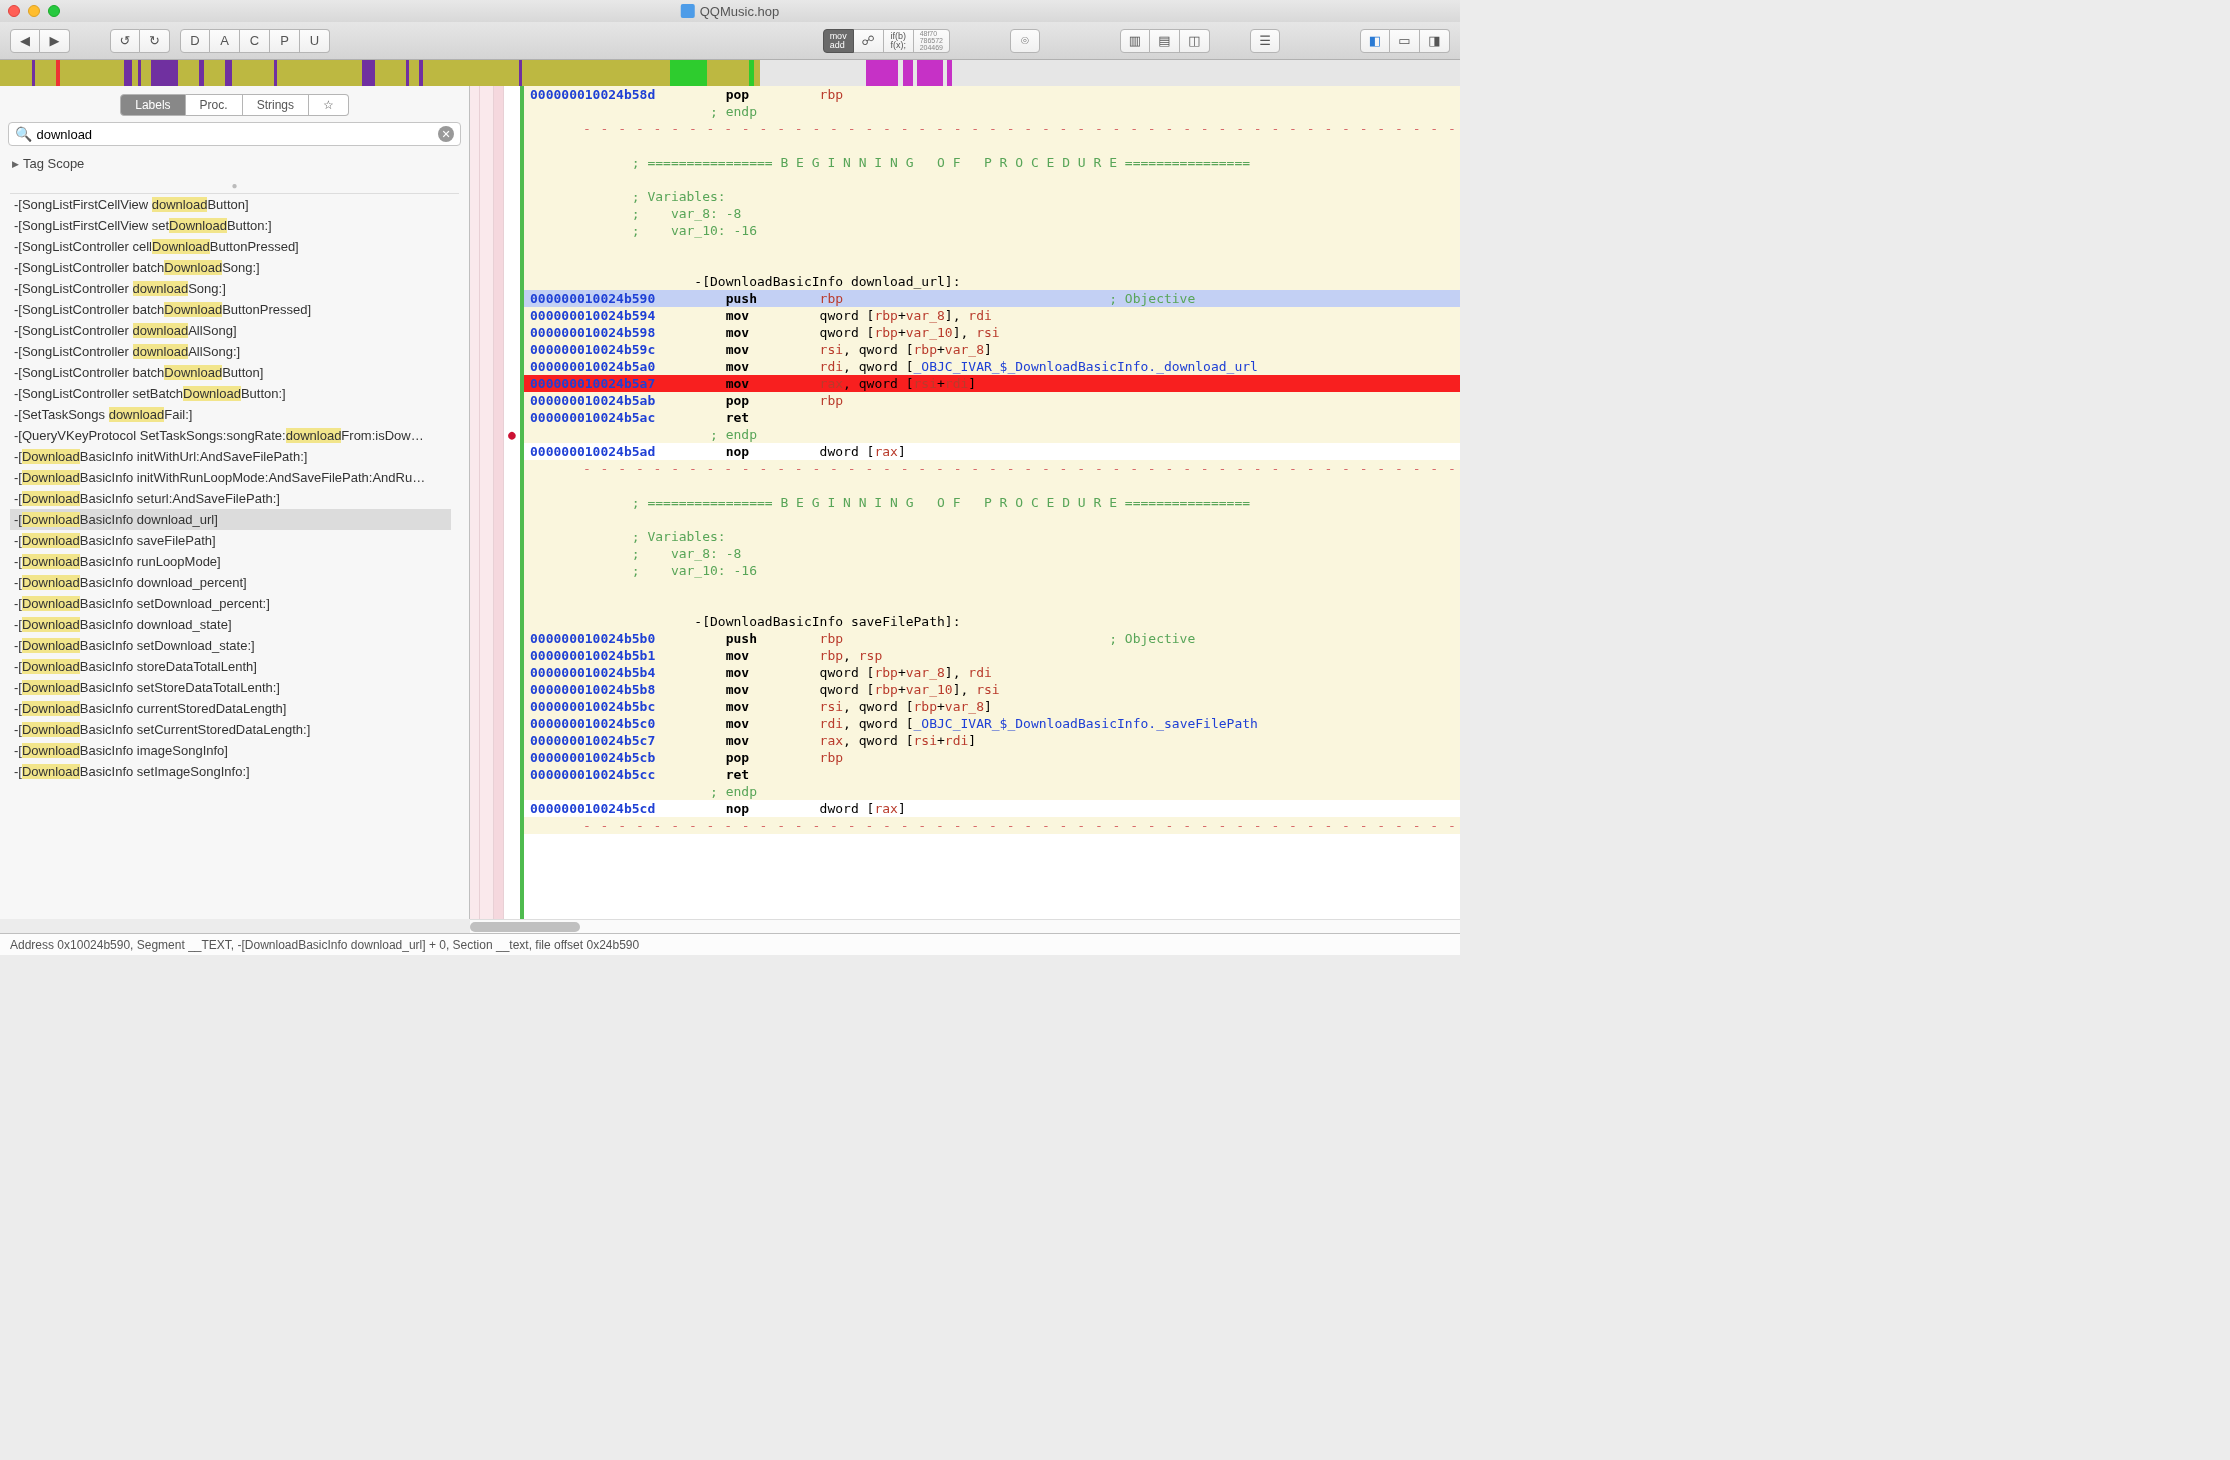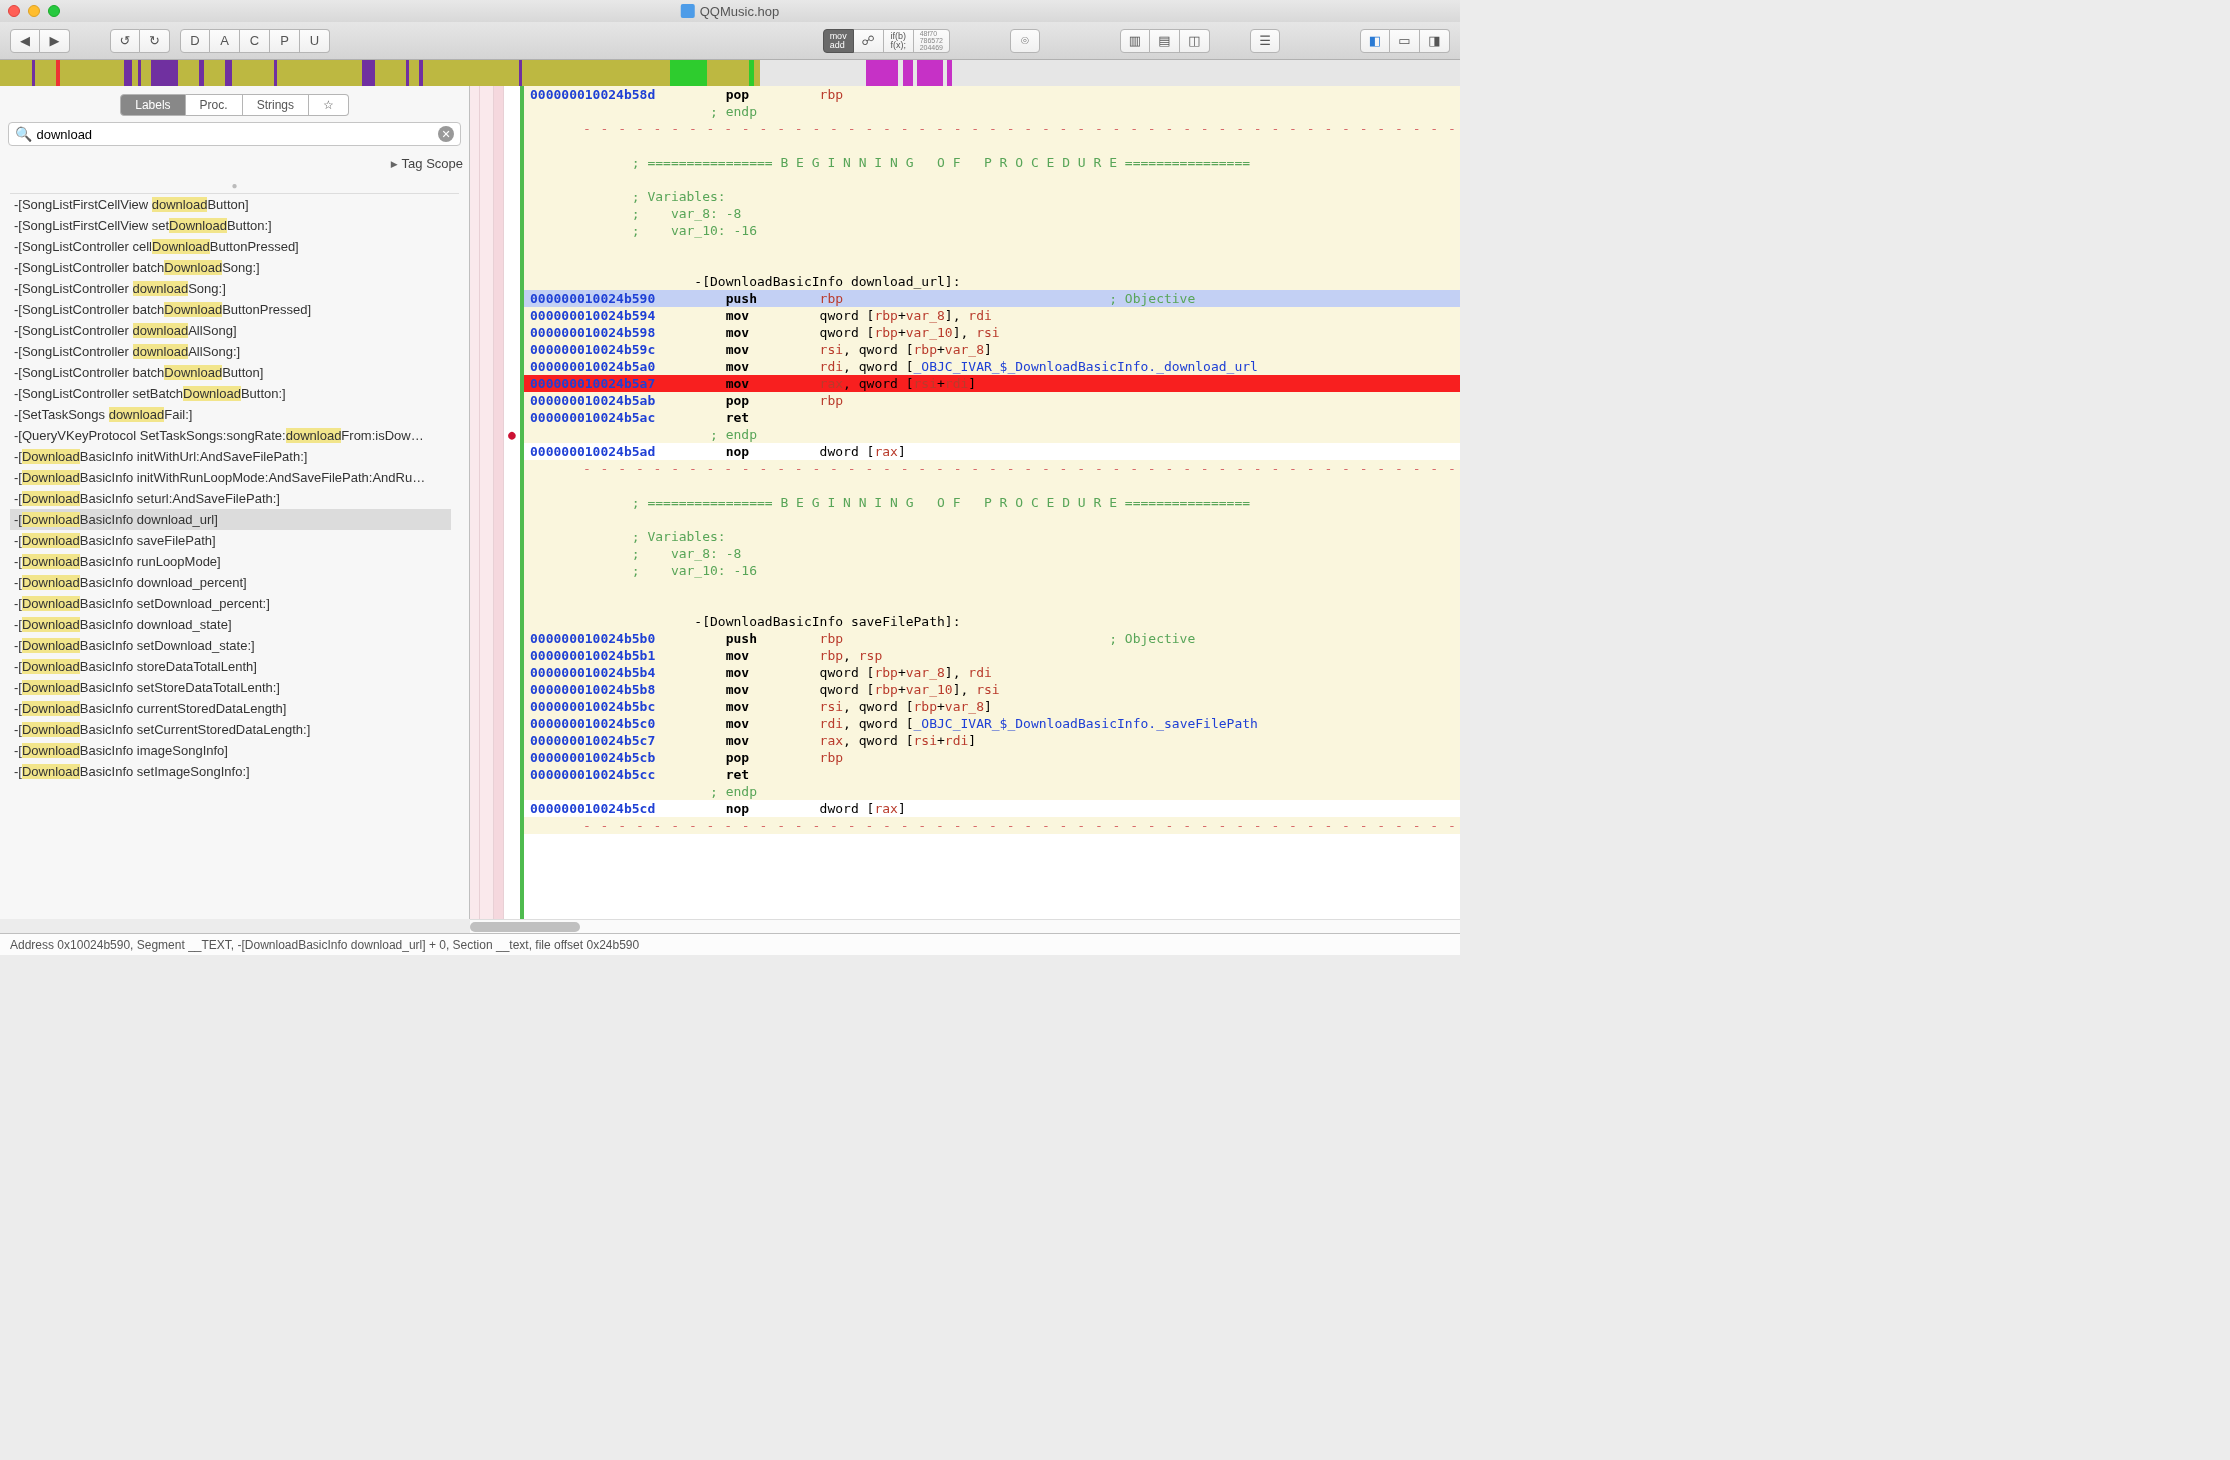--- a/index.html
+++ b/index.html
@@ -100,21 +100,21 @@
 .searchbox {
   display: flex; align-items: center;
   background: #fff; border: 1px solid #c5c5c5;
   border-radius: 4px; height: 24px;
   padding: 0 6px;
 }
 .searchbox .mag { color: #888; font-size: 14px; margin-right: 4px; }
 .searchbox input { flex: 1; border: none; outline: none; font-size: 13px; background: transparent; }
 .clearbtn { width: 16px; height: 16px; border-radius: 50%; background: #999; color: #fff; font-size: 11px; display: flex; align-items: center; justify-content: center;}
 
-.tagscope { padding: 4px 6px 6px; color: #444; font-size: 13px; display: flex; align-items: center; gap: 4px; justify-content: flex-end;}
+.tagscope { padding: 4px 12px 6px; color: #444; font-size: 13px; display: flex; align-items: center; gap: 4px;}
 .tagscope::before { content: "▶"; font-size: 9px; color: #666; }
 
 .divider { border-top: 1px solid #ddd; margin: 0 10px; }
 .slider-dot { display: flex; justify-content: center; padding: 3px 0 2px; color: #bbb; font-size: 10px;}
 
 .label-list { flex: 1; overflow: auto; margin: 0 4px 0 10px; }
 .label-item {
   font-size: 13px;
   padding: 3px 4px;
   white-space: nowrap;

